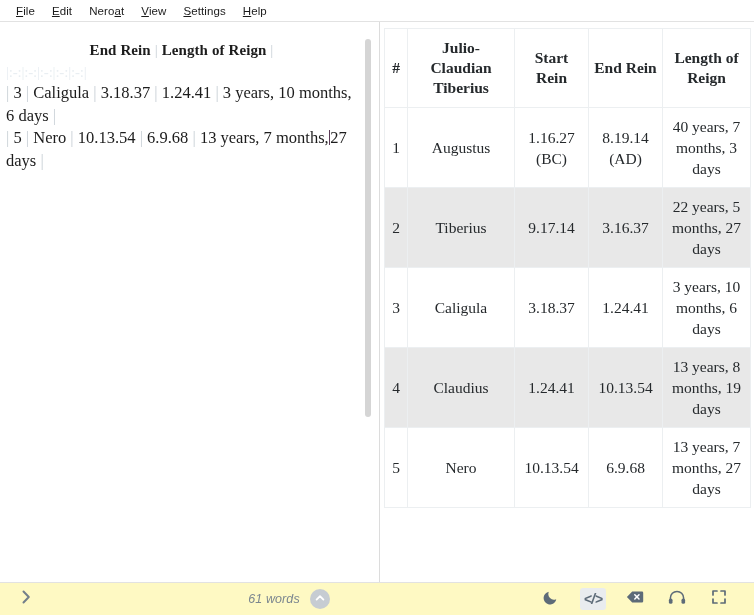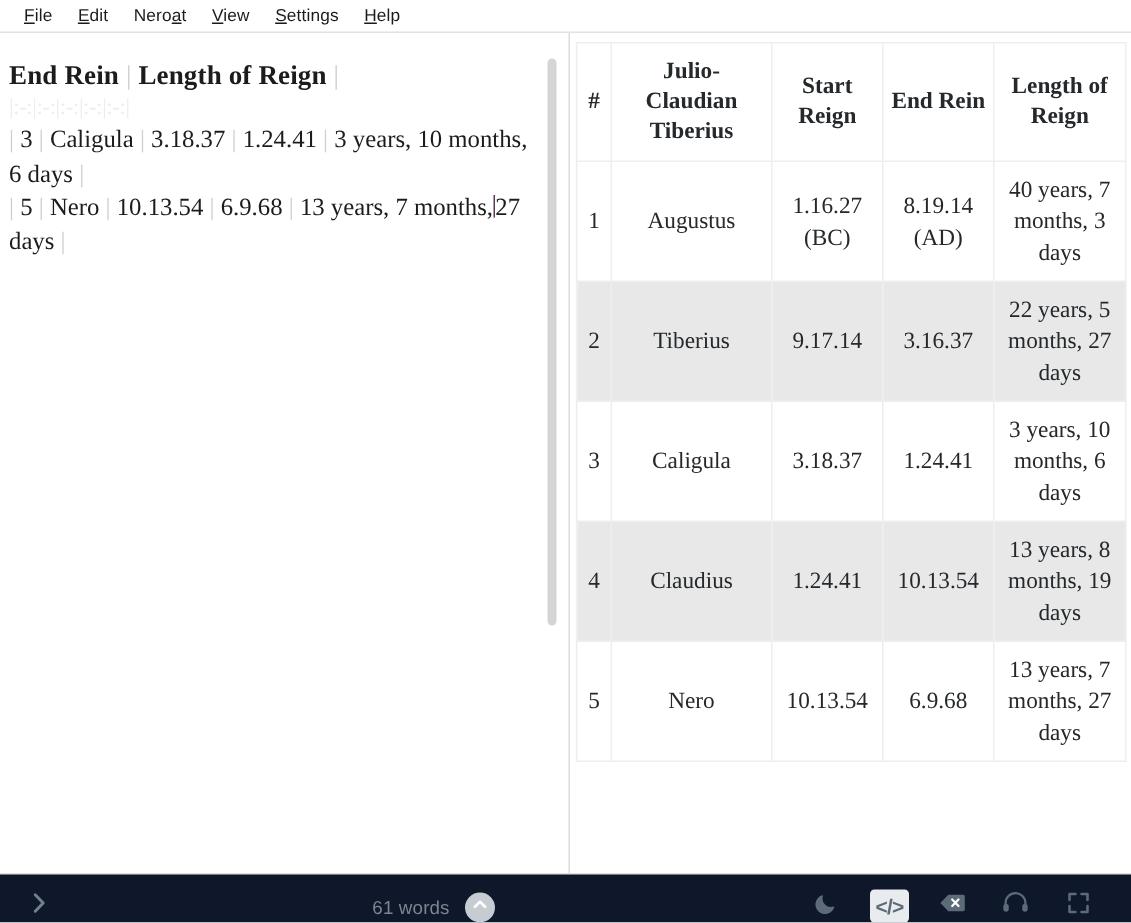--- a/index.html
+++ b/index.html
@@ -62,21 +62,21 @@
   .editor-text {
     padding: 17px 22px 0 6px;
     font-family: "Liberation Serif", serif;
     font-size: 16.5px;
     line-height: 22.4px;
     color: #1c1c1c;
     white-space: normal;
     word-break: break-word;
   }
   .md-line { }
-  .md-head { font-weight: bold; font-size: 18px; letter-spacing: 0.1px; }
+  .md-head { font-weight: bold; font-size: 15px; letter-spacing: 0.1px; text-align: center; }
   .pipe { color: #c9d0d6; font-weight: normal; }
   .sep-row {
     color: #e9eef2;
     font-size: 15px;
     line-height: 20px;
     letter-spacing: -0.2px;
     padding-top: 1px;
   }
   .caret {
     display: inline-block;
@@ -144,25 +144,26 @@
   col.c-name { width: 107px; }
   col.c-start{ width: 74px; }
   col.c-end  { width: 74px; }
   col.c-len  { width: 88px; }
 
   
   .statusbar {
     height: 33px;
     flex: 0 0 33px;
     display: flex;
-    align-items: flex-end;
-    background: #0f172a;
+    align-items: center;
+    background: #fef9c3;
     border-top: 1px solid #e2e2e2;
     font-family: "Liberation Sans", sans-serif;
     position: relative;
+    font-style: italic;
   }
   .sb-left {
     width: 52px;
     display: flex;
     align-items: center;
     justify-content: center;
     color: #6d7a85;
     cursor: pointer;
   }
   .sb-mid {
@@ -267,21 +268,21 @@
           <col class="c-num">
             <col class="c-name">
             <col class="c-start">
             <col class="c-end">
             <col class="c-len">
         </colgroup>
         <thead>
           <tr>
             <th>#</th>
             <th>Julio-Claudian Tiberius</th>
-            <th>Start Reign</th>
+            <th>Start Rein</th>
             <th>End Rein</th>
             <th>Length of Reign</th>
           </tr>
         </thead>
         <tbody>
           <tr>
             <td>1</td>
             <td>Augustus</td>
             <td>1.16.27 (BC)</td>
             <td>8.19.14 (AD)</td>

